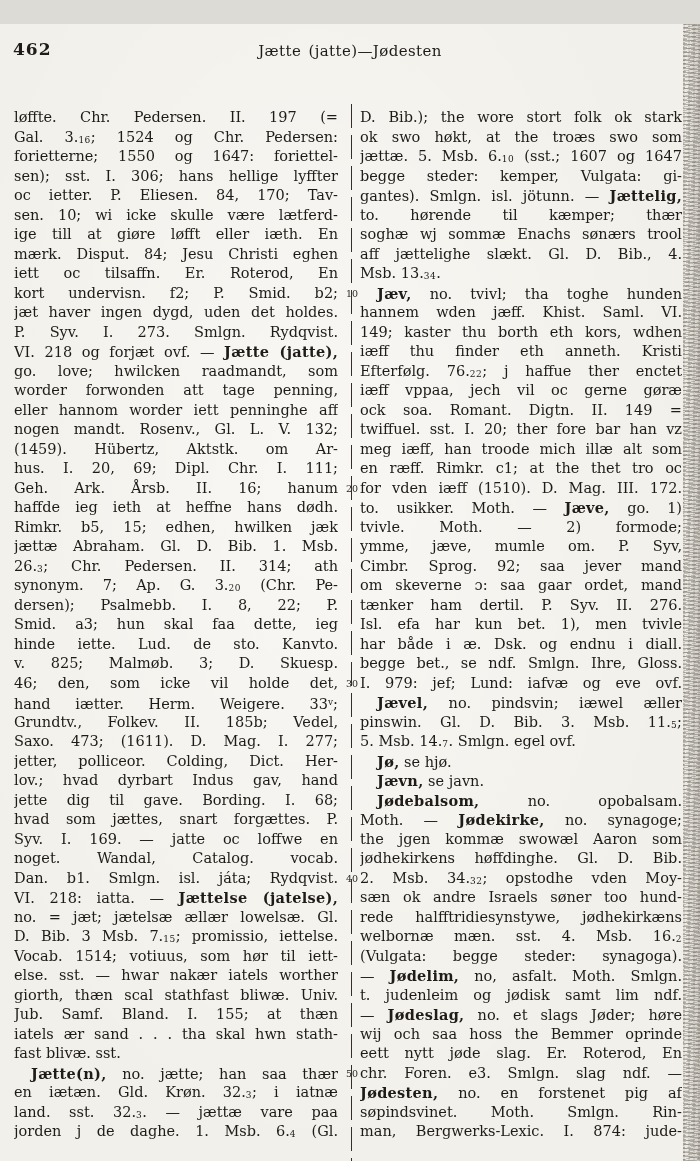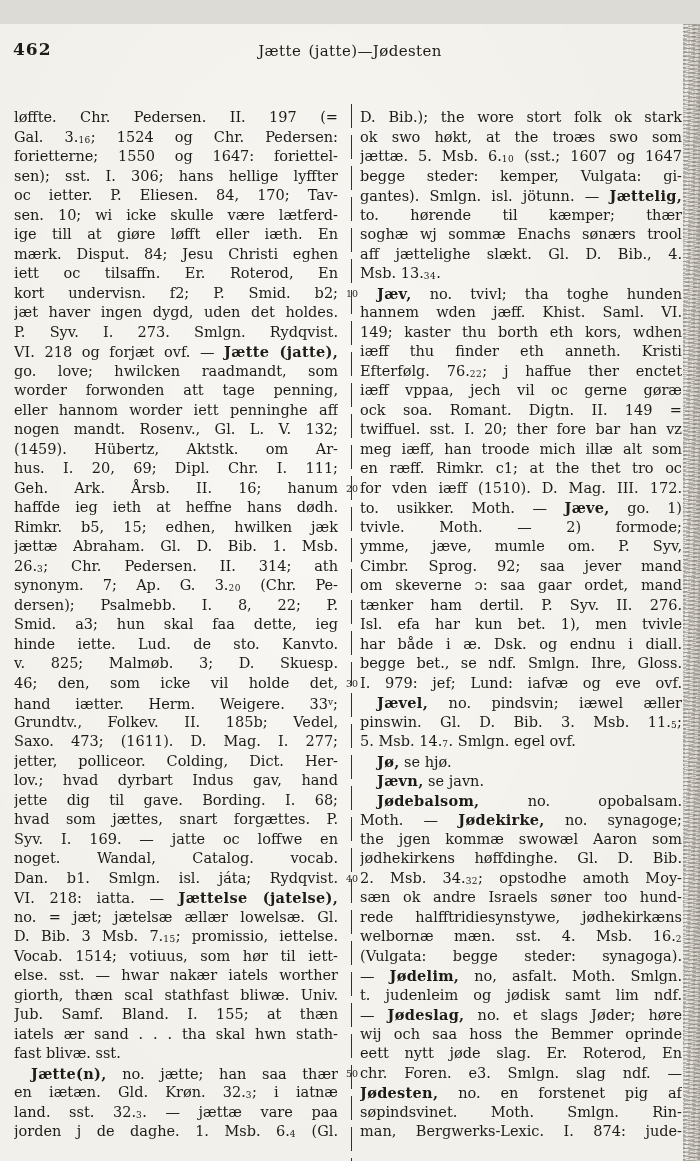--- a/index.html
+++ b/index.html
@@ -156,21 +156,21 @@
       <div class="tl"><span>I. 979: jef; Lund: iafvæ og eve ovf.</span></div>
       <div class="tl ind"><span class="hw">Jævel,</span><span> no. pindsvin; iæwel æller</span></div>
       <div class="tl"><span>pinswin. Gl. D. Bib. 3. Msb. 11.</span><span class="sb">5</span><span>;</span></div>
       <div class="tl nj"><span>5. Msb. 14.</span><span class="sb">7</span><span>. Smlgn. egel ovf.</span></div>
       <div class="tl ind nj"><span class="hw">Jø,</span><span> se hjø.</span></div>
       <div class="tl ind nj"><span class="hw">Jævn,</span><span> se javn.</span></div>
       <div class="tl ind"><span class="hw">Jødebalsom,</span><span> no. opobalsam.</span></div>
       <div class="tl"><span>Moth. — </span><span class="hw">Jødekirke,</span><span> no. synagoge;</span></div>
       <div class="tl"><span>the jgen kommæ swowæl Aaron som</span></div>
       <div class="tl"><span>jødhekirkens høffdinghe. Gl. D. Bib.</span></div>
-      <div class="tl"><span>2. Msb. 34.</span><span class="sb">32</span><span>; opstodhe amoth Moy-</span></div>
+      <div class="tl"><span>2. Msb. 34.</span><span class="sb">32</span><span>; opstodhe vden Moy-</span></div>
       <div class="tl"><span>sæn ok andre Israels søner too hund-</span></div>
       <div class="tl"><span>rede halfftridiesynstywe, jødhekirkæns</span></div>
       <div class="tl"><span>welbornæ mæn. sst. 4. Msb. 16.</span><span class="sb">2</span></div>
       <div class="tl"><span>(Vulgata: begge steder: synagoga).</span></div>
       <div class="tl"><span>— </span><span class="hw">Jødelim,</span><span> no, asfalt. Moth. Smlgn.</span></div>
       <div class="tl"><span>t. judenleim og jødisk samt lim ndf.</span></div>
       <div class="tl"><span>— </span><span class="hw">Jødeslag,</span><span> no. et slags Jøder; høre</span></div>
       <div class="tl"><span>wij och saa hoss the Bemmer oprinde</span></div>
       <div class="tl"><span>eett nytt jøde slag. Er. Roterod, En</span></div>
       <div class="tl"><span>chr. Foren. e3. Smlgn. slag ndf. —</span></div>

